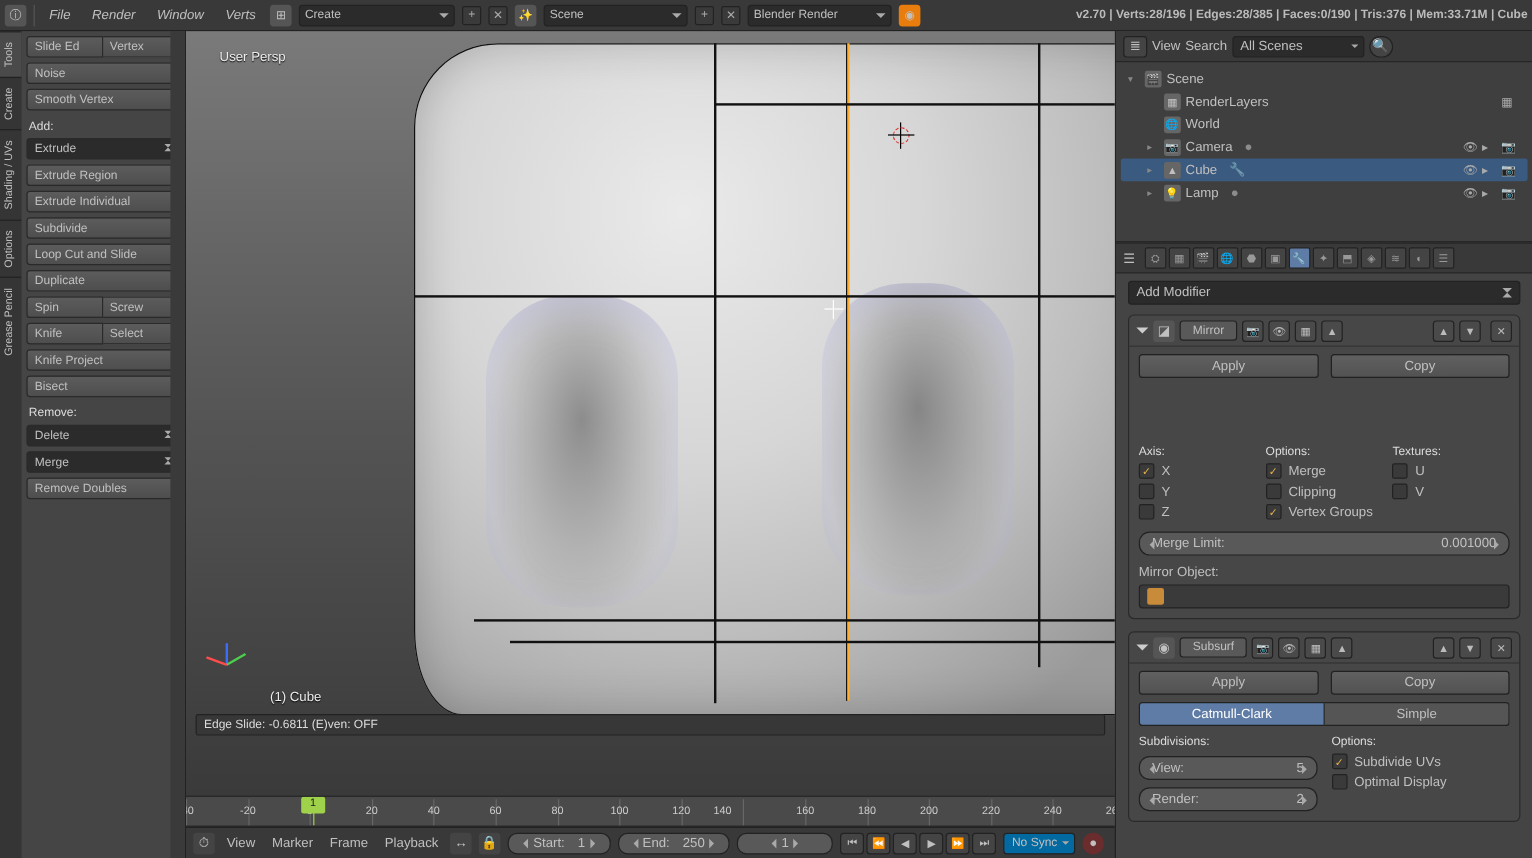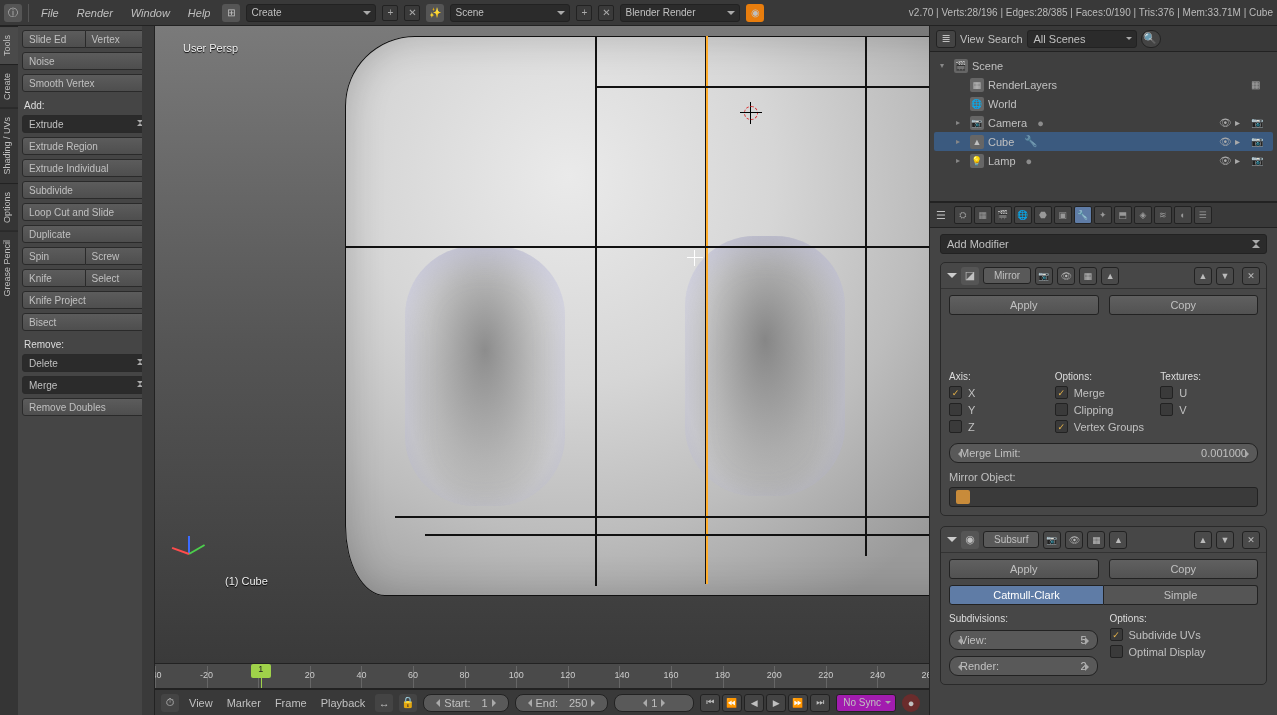--- a/index.html
+++ b/index.html
@@ -7,21 +7,21 @@
 
 
 .topbar { height:26px; background:#393939; border-bottom:1px solid #222; display:flex; align-items:center; padding:0 4px; gap:6px; }
 .topbar .ico { width:18px; height:18px; background:#555; border-radius:3px; display:flex; align-items:center; justify-content:center; font-size:10px; }
 .topbar .sep { width:1px; height:18px; background:#555; }
 .topbar .menu { padding:2px 6px; cursor:pointer;font-style:italic; }
 .topbar .chip { height:18px; background:#333; border:1px solid #222; border-radius:3px; display:flex; align-items:center; padding:0 4px; gap:4px; font-size:10px; }
 .topbar .dd { min-width:110px; position:relative; padding-right:14px; background:#2b2b2b; }
 .topbar .dd:after { content:""; position:absolute; right:4px; top:6px; border:4px solid transparent; border-top-color:#aaa; }
 .topbar .x-btn { width:16px; height:16px; background:#3a3a3a; border:1px solid #222; border-radius:2px; display:flex; align-items:center; justify-content:center; color:#aaa; font-size:10px; }
-.topbar .info { margin-left:auto; font-size:10px; color:#bbb; white-space:nowrap; }
+.topbar .info { margin-left:auto; font-size:10px; color:#bbb; white-space:nowrap;font-weight:bold; }
 
 .main { display:flex; height:calc(715px - 26px); }
 
 
 .left { width:155px; display:flex; border-right:1px solid #222; }
 .left-tabs { width:18px; background:#353535; display:flex; flex-direction:column; }
 .left-tabs .vt { flex:0 0 auto; writing-mode:vertical-rl; transform:rotate(180deg); padding:8px 2px; font-size:9px; text-align:center; border-bottom:1px solid #222; cursor:pointer; }
 .left-tabs .vt.active { background:#4a4a4a; }
 .left-panel { flex:1; background:#454545; padding:4px 6px 4px 4px; position:relative; }
 .lp-scroll { width:12px; position:absolute; right:0; top:0; bottom:0; background:#3a3a3a; }
@@ -71,21 +71,21 @@
 
 .bottombar { height:26px; background:#393939; border-top:1px solid #222; display:flex; align-items:center; gap:6px; padding:0 6px; }
 .bottombar .ico { width:18px; height:18px; background:#444; border-radius:3px; display:flex; align-items:center; justify-content:center; }
 .bottombar .menu { padding:2px 4px; cursor:pointer; }
 .bottombar .num { display:flex; align-items:center; height:18px; background:#595959; border:1px solid #222; border-radius:8px; padding:0 8px; gap:4px; font-size:10px; }
 .bottombar .num .tri { width:0; height:0; border:4px solid transparent; }
 .bottombar .num .tl { border-right-color:#aaa; }
 .bottombar .num .tr { border-left-color:#aaa; }
 .play-ctrls { display:flex; gap:2px; }
 .play-ctrls .pc { width:20px; height:18px; background:#444; border:1px solid #222; border-radius:3px; display:flex; align-items:center; justify-content:center; font-size:9px; cursor:pointer; }
-.bottombar .dd2 { height:18px; background:#a21caf; border:1px solid #222; border-radius:3px; padding:0 14px 0 6px; position:relative; display:flex; align-items:center; font-size:10px; }
+.bottombar .dd2 { height:18px; background:#0369a1; border:1px solid #222; border-radius:3px; padding:0 14px 0 6px; position:relative; display:flex; align-items:center; font-size:10px; }
 .bottombar .dd2:after { content:""; position:absolute; right:4px; top:6px; border:3px solid transparent; border-top-color:#aaa; }
 
 
 .right { width:348px; background:#444; border-left:1px solid #222; display:flex; flex-direction:column; }
 .rtoolbar { height:26px; background:#393939; border-bottom:1px solid #222; display:flex; align-items:center; gap:4px; padding:0 6px; }
 .rtoolbar .rico { width:20px; height:18px; background:#444; border:1px solid #222; border-radius:3px; display:flex; align-items:center; justify-content:center; }
 .rtoolbar .rdd { flex:0 0 110px; height:18px; background:#2b2b2b; border:1px solid #222; border-radius:3px; padding:0 14px 0 6px; display:flex; align-items:center; position:relative; }
 .rtoolbar .rdd:after { content:""; position:absolute; right:4px; top:6px; border:3px solid transparent; border-top-color:#aaa; }
 .outliner { height:150px; background:#3f3f3f; border-bottom:1px solid #222; padding:4px 4px; overflow:hidden; position:relative; }
 .outliner .row { display:flex; align-items:center; height:19px; gap:4px; padding-left:4px; font-size:10px; cursor:pointer; border-radius:2px; }
@@ -135,21 +135,21 @@
 </style>
 </head>
 <body>
 
 <div class="topbar">
   <div class="ico">ⓘ</div>
   <div class="sep"></div>
   <div class="menu">File</div>
   <div class="menu">Render</div>
   <div class="menu">Window</div>
-  <div class="menu">Help</div>
+  <div class="menu">Verts</div>
   <div class="ico">⊞</div>
   <div class="chip dd" style="min-width:130px;">Create</div>
   <div class="x-btn">+</div>
   <div class="x-btn">✕</div>
   <div class="ico">✨</div>
   <div class="chip dd" style="min-width:120px;">Scene</div>
   <div class="x-btn">+</div>
   <div class="x-btn">✕</div>
   <div class="chip dd" style="min-width:120px;">Blender Render</div>
   <div class="ico" style="background:#e87d0d;">◉</div>
@@ -245,20 +245,21 @@
             <div class="ring"></div>
           </div>
         <div class="crosshair"></div>
       </div>
       <div class="vp-axes">
         <div class="ax axz"></div>
           <div class="ax axy"></div>
           <div class="ax axx"></div>
       </div>
       <div class="vp-obj">(1) Cube</div>
+      <div class="vp-edgeslide">Edge Slide: -0.6811 (E)ven: OFF</div>
     </div>
     <div class="timeline" id="timeline">
         <div class="tick" style="left: 0px;"></div>
         <div class="ticklabel" style="left: 0px;">-40</div>
         <div class="tick" style="left: 51.6px;"></div>
         <div class="ticklabel" style="left: 51.6px;">-20</div>
         <div class="tick" style="left: 103.2px;"></div>
         <div class="ticklabel" style="left: 103.2px;">0</div>
         <div class="tick" style="left: 154.8px;"></div>
         <div class="ticklabel" style="left: 154.8px;">20</div>
@@ -266,21 +267,21 @@
         <div class="ticklabel" style="left: 206.4px;">40</div>
         <div class="tick" style="left: 258px;"></div>
         <div class="ticklabel" style="left: 258px;">60</div>
         <div class="tick" style="left: 309.6px;"></div>
         <div class="ticklabel" style="left: 309.6px;">80</div>
         <div class="tick" style="left: 361.2px;"></div>
         <div class="ticklabel" style="left: 361.2px;">100</div>
         <div class="tick" style="left: 412.8px;"></div>
         <div class="ticklabel" style="left: 412.8px;">120</div>
         <div class="tick" style="left: 464.4px;"></div>
-        <div class="ticklabel" style="left: 467px;">140</div>
+        <div class="ticklabel" style="left: 447px;">140</div>
         <div class="tick" style="left: 516px;"></div>
         <div class="ticklabel" style="left: 516px;">160</div>
         <div class="tick" style="left: 567.6px;"></div>
         <div class="ticklabel" style="left: 567.6px;">180</div>
         <div class="tick" style="left: 619.2px;"></div>
         <div class="ticklabel" style="left: 619.2px;">200</div>
         <div class="tick" style="left: 670.8px;"></div>
         <div class="ticklabel" style="left: 670.8px;">220</div>
         <div class="tick" style="left: 722.4px;"></div>
         <div class="ticklabel" style="left: 722.4px;">240</div>

